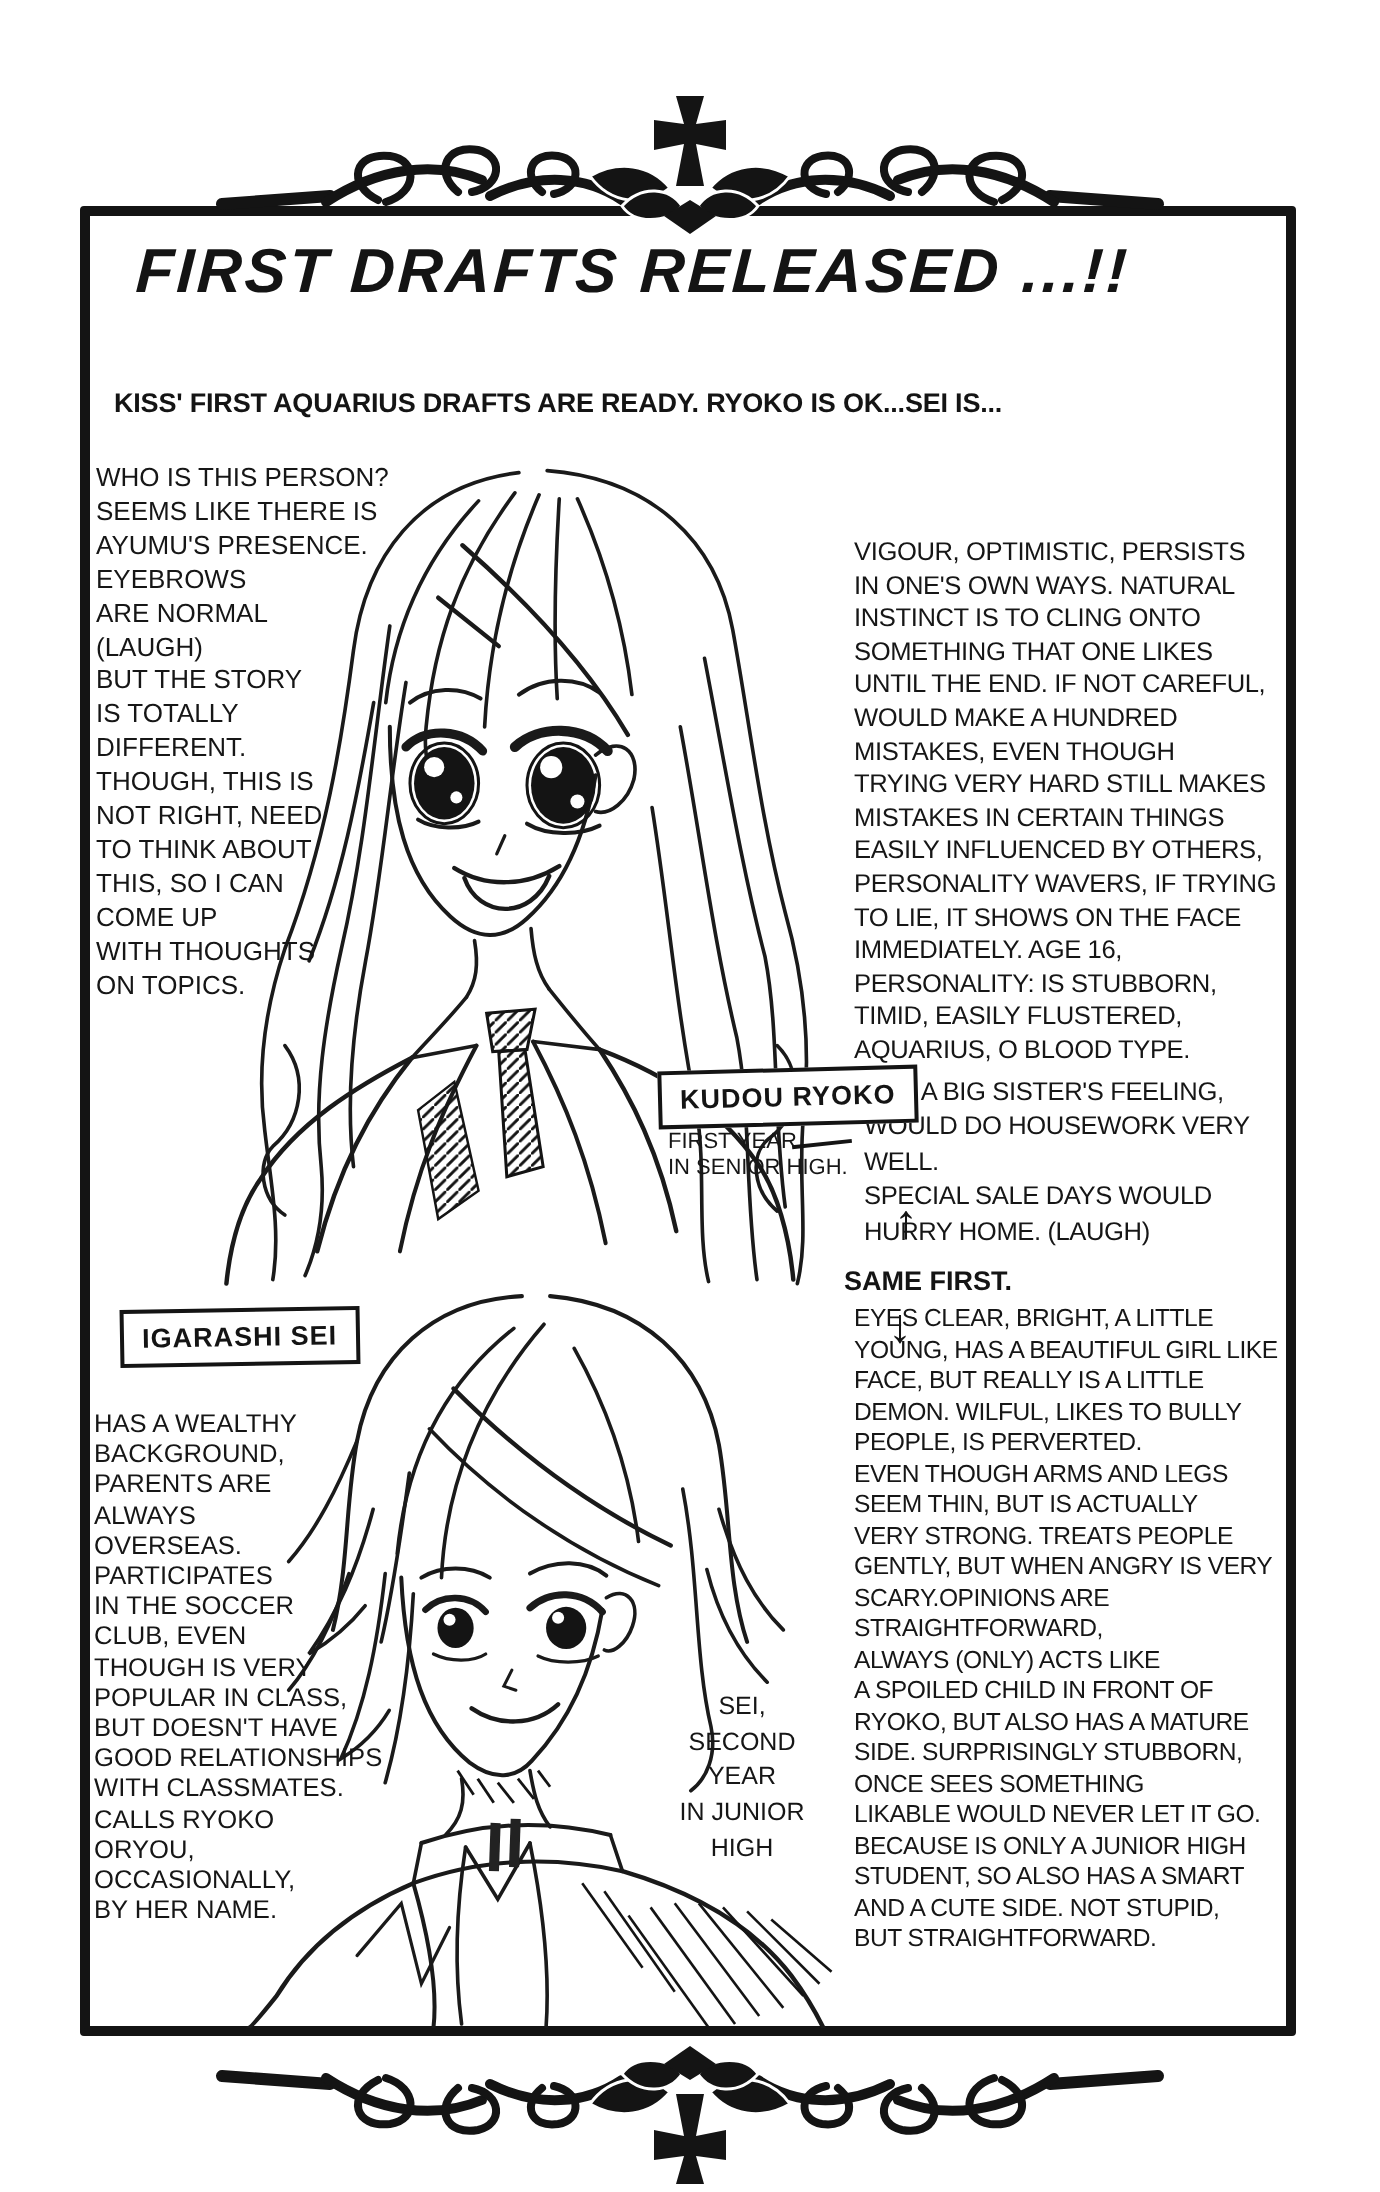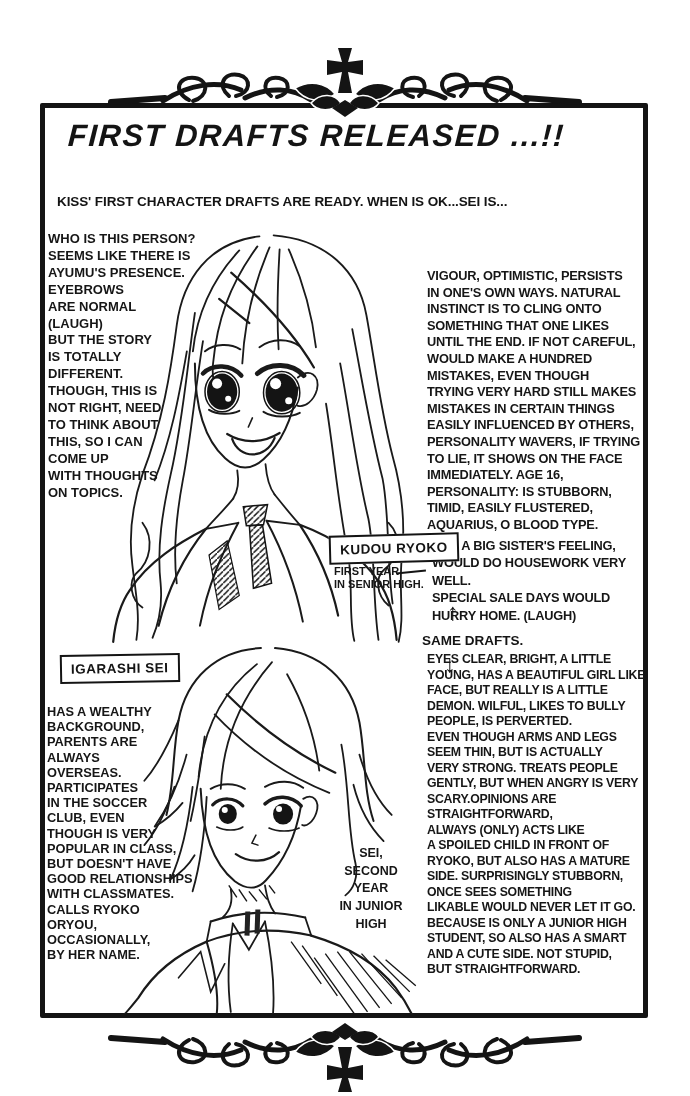--- a/index.html
+++ b/index.html
@@ -3,21 +3,21 @@
 <meta charset="utf-8">
 <style>
   html,body{margin:0;padding:0;background:#e8e8e8;}
   .page{
     position:relative;width:690px;height:1096px;background:#ffffff;
     overflow:hidden;margin:0 auto;
     font-family:"Liberation Sans", sans-serif;color:#141414;
   }
   .abs{position:absolute;}
   .note{
-    white-space:pre-line;font-weight:bold;color:#161616;
+    white-space:pre-line;font-weight:normal;color:#161616;
     font-family:"Liberation Sans", sans-serif;z-index:3;
   }
   .content-box{
     left:40px;top:103px;width:598px;height:905px;
     border:5px solid #141414;border-radius:2px;background:transparent;z-index:0;
   }
   .title{
     left:68px;top:118px;width:520px;
     font-size:31px;font-weight:bold;font-style:italic;letter-spacing:1.5px;
     transform:skewX(-3deg);z-index:3;
@@ -78,21 +78,21 @@
     </g>
     <g>
       <path d="M233 0 L247 0 L243 14 L258 12 L258 27 L243 24 L247 45 L233 45 L237 24 L222 27 L222 12 L237 14 Z" fill="#141414"></path>
       <polygon points="240,52 253,60 240,69 227,60" fill="#141414"></polygon>
     </g>
   </svg>
 
   <div class="abs content-box"></div>
 
   <div class="abs title">FIRST DRAFTS RELEASED ...!!</div>
-  <div class="abs subtitle">KISS' FIRST CHARACTER DRAFTS ARE READY. WHEN IS OK...SEI IS...</div>
+  <div class="abs subtitle">KISS' FIRST AQUARIUS DRAFTS ARE READY. RYOKO IS OK...SEI IS...</div>
 
   <svg class="abs sketch" style="left:90px;top:220px;" width="348" height="424" viewBox="0 0 345 420">
     <defs>
       <pattern id="hatchG" patternUnits="userSpaceOnUse" width="6" height="6">
         <path d="M0 6 L6 0" stroke="#141414" stroke-width="1.4"></path>
       </pattern>
     </defs>
     <g stroke="#1a1a1a" fill="none" stroke-linecap="round" stroke-width="1.8">
       <path d="M168 16 C118 22 92 58 86 104 C80 150 72 200 52 252 C42 282 38 312 42 342 C45 368 50 392 46 416"></path>
       <path d="M104 92 C96 148 92 200 80 252 C72 288 66 324 70 360 C72 382 68 400 62 414"></path>
@@ -183,21 +183,21 @@
   <div class="abs note ryoko-grade">FIRST YEAR
 IN SENIOR HIGH.</div>
   <div class="abs leader-line"></div>
 
   <div class="abs note sister-note">HAS A BIG SISTER'S FEELING,
 WOULD DO HOUSEWORK VERY WELL.
 SPECIAL SALE DAYS WOULD
 HURRY HOME. (LAUGH)</div>
 
   <div class="abs arrow arrow-up">↑</div>
-  <div class="abs same-school">SAME DRAFTS.</div>
+  <div class="abs same-school">SAME FIRST.</div>
   <div class="abs arrow arrow-down">↓</div>
 
   <svg class="abs sketch" style="left:108px;top:636px;" width="322" height="378" viewBox="0 0 320 376">
     <g stroke="#1a1a1a" fill="none" stroke-linecap="round" stroke-width="1.8">
       <path d="M152 12 C108 14 78 42 70 84 C64 116 66 146 58 178" stroke-width="2"></path>
       <path d="M166 12 C212 16 242 44 250 86 C256 120 254 154 264 184" stroke-width="2"></path>
       <path d="M70 84 C60 108 50 128 36 144"></path>
       <path d="M78 118 C70 148 60 170 46 190 C56 184 66 176 74 166"></path>
       <path d="M66 150 C58 174 48 194 36 208"></path>
       <path d="M84 150 C80 186 74 216 62 242 C72 236 80 228 86 218"></path>

